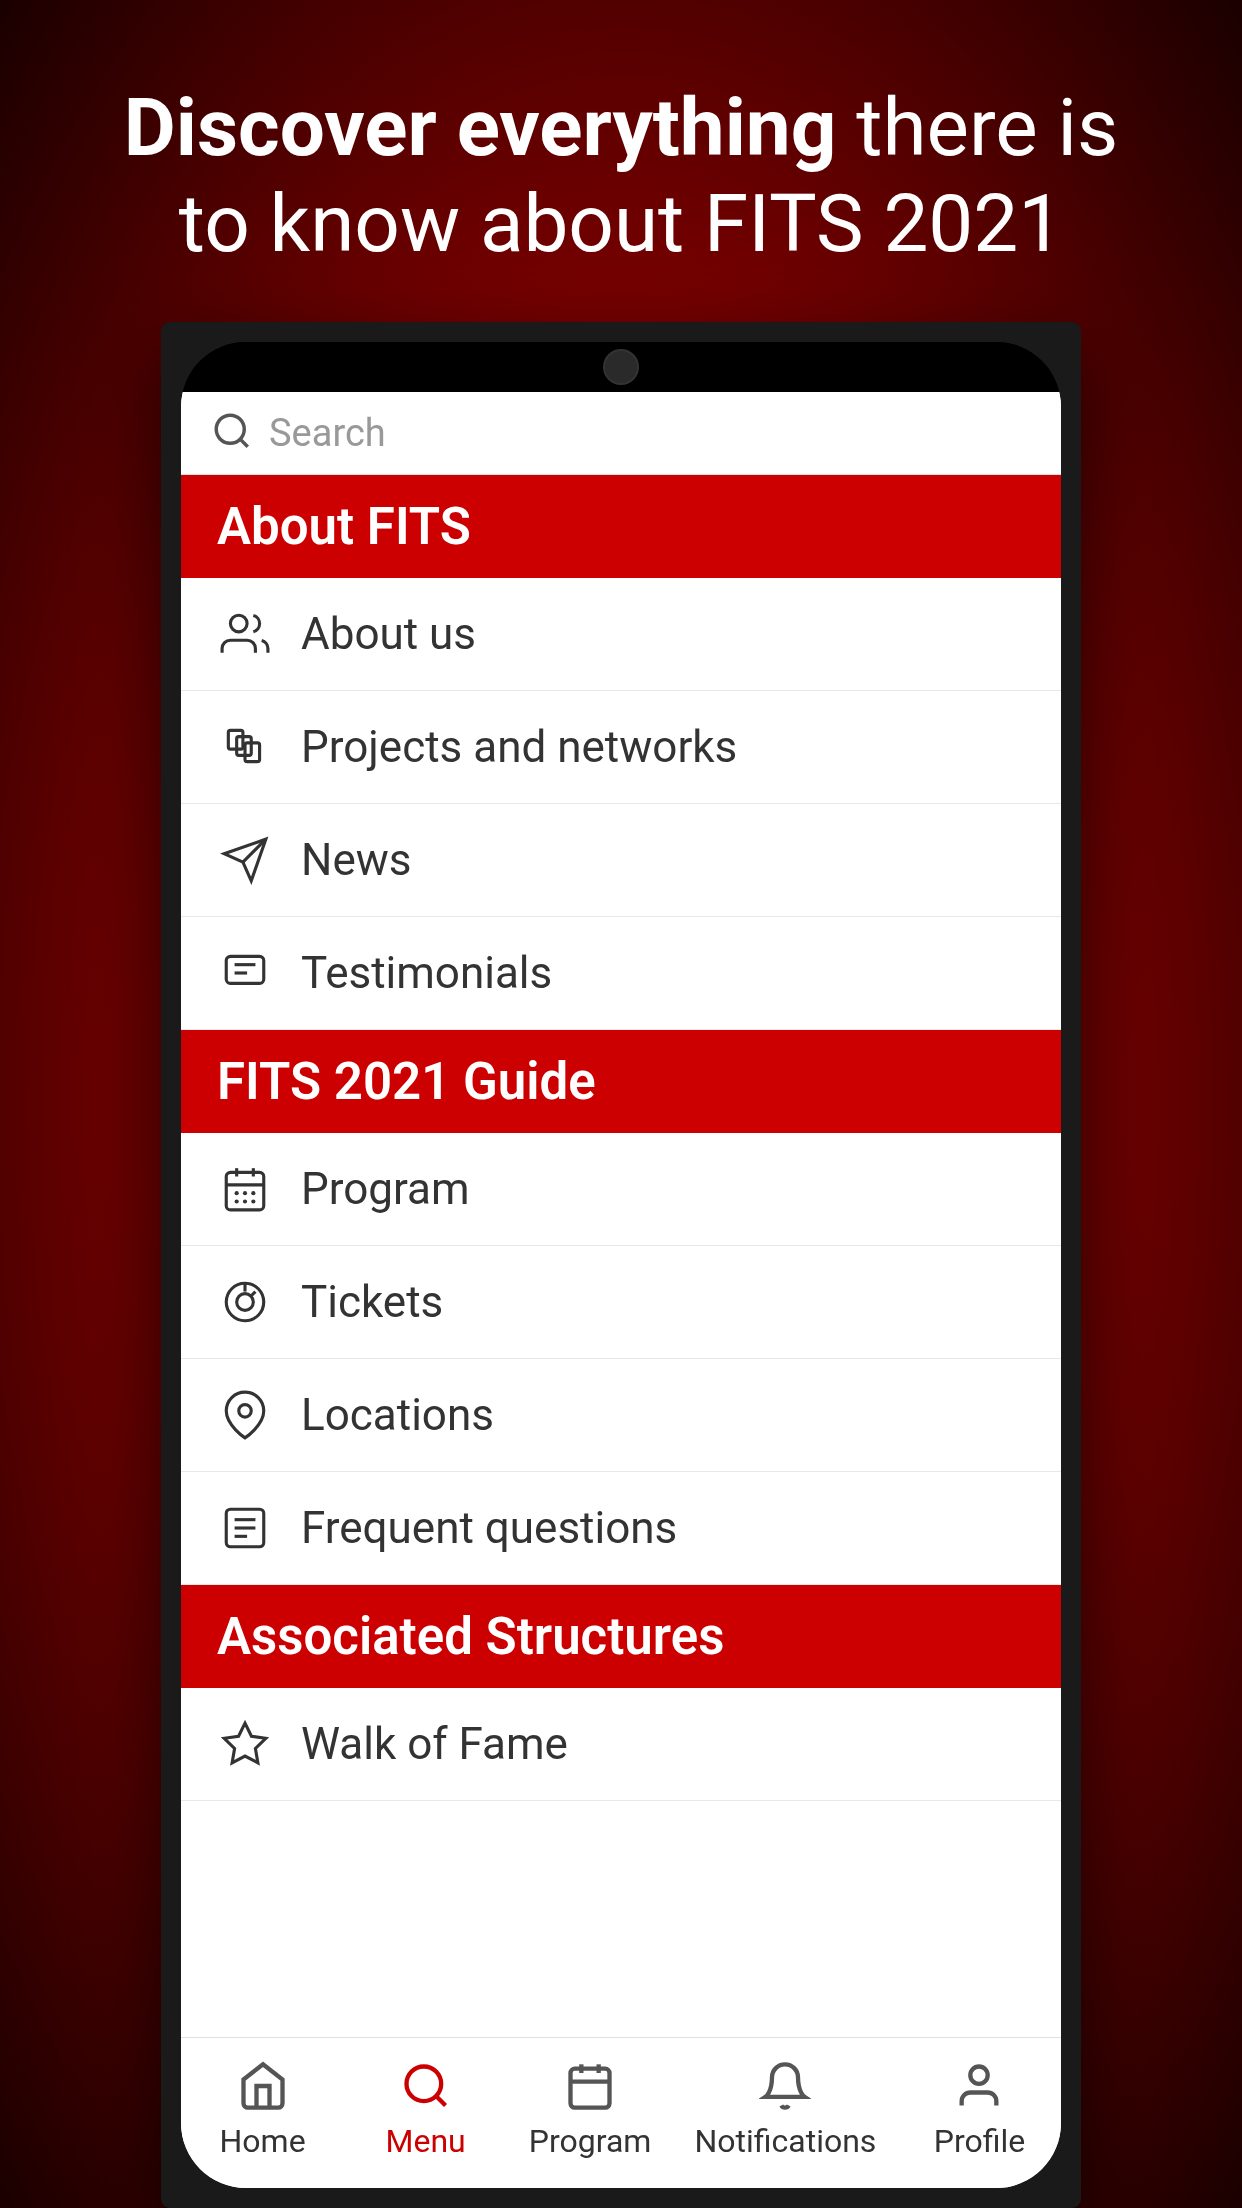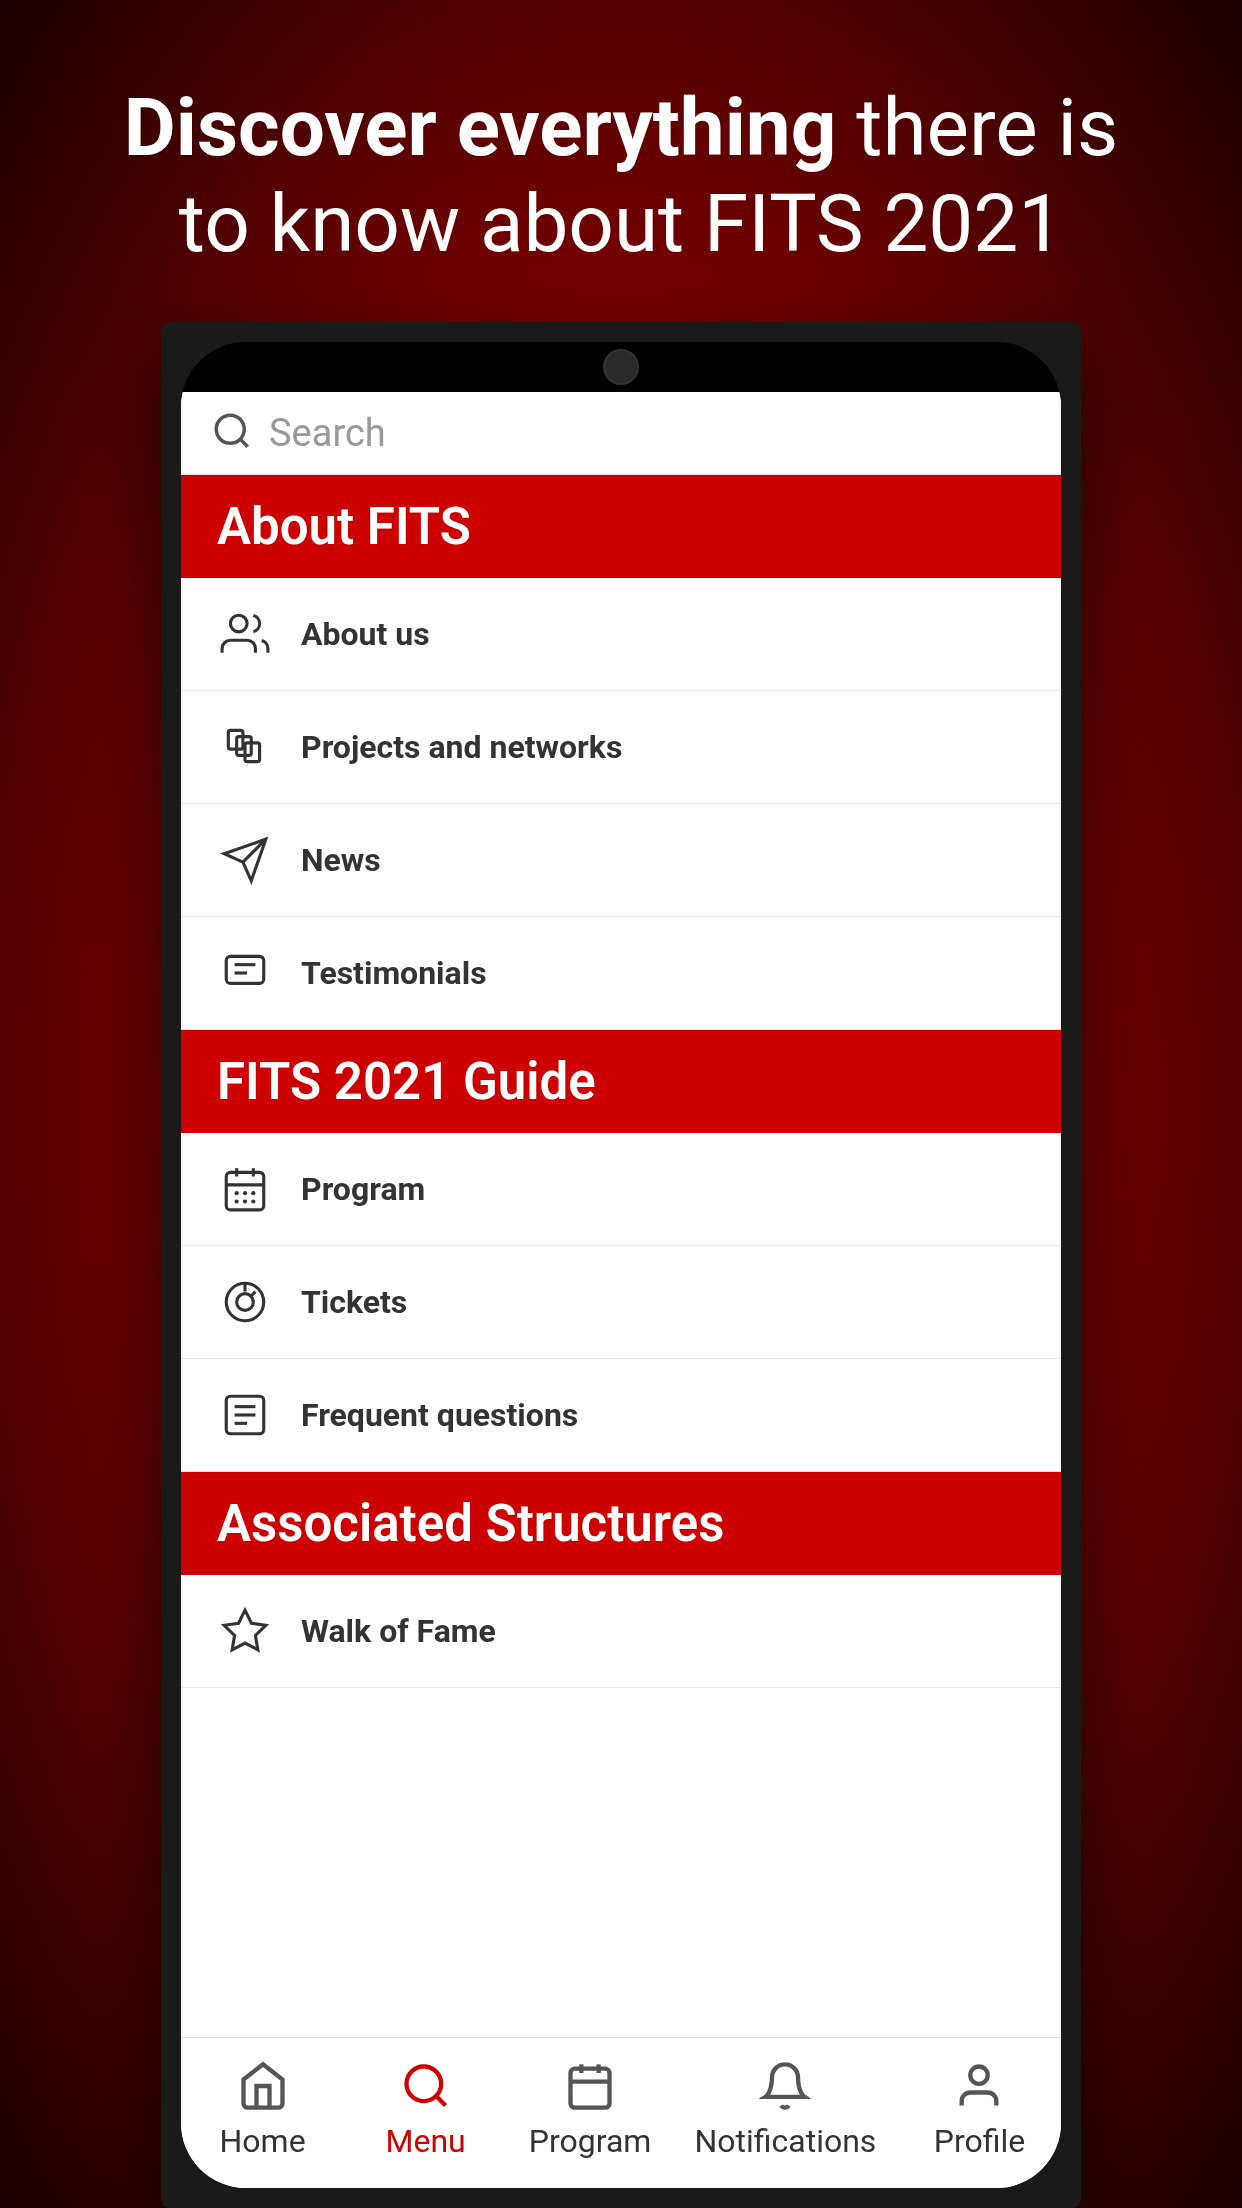--- a/index.html
+++ b/index.html
@@ -133,23 +133,23 @@
       flex-shrink: 0;
       color: #333;
     }
 
     .menu-item-icon svg {
       width: 50px;
       height: 50px;
     }
 
     .menu-item-label {
-      font-size: 32px;
+      font-size: 44px;
       color: #333;
-      font-weight: 700;
+      font-weight: 400;
     }
 
     .bottom-nav {
       background: white;
       border-top: 1px solid #e0e0e0;
       display: flex;
       justify-content: space-around;
       align-items: center;
       padding: 18px 0 28px;
     }
@@ -291,20 +291,29 @@
             <svg viewBox="0 0 24 24" fill="none" stroke="currentColor" stroke-width="1.5">
               <circle cx="12" cy="12" r="9"></circle>
               <circle cx="12" cy="12" r="4"></circle>
               <line x1="12" y1="3" x2="12" y2="7"></line>
               <path d="M15 9l2-2"></path>
             </svg>
           </div>
           <span class="menu-item-label">Tickets</span>
         </div>
 
+        <div class="menu-item">
+          <div class="menu-item-icon">
+            <svg viewBox="0 0 24 24" fill="none" stroke="currentColor" stroke-width="1.5">
+              <path d="M21 10c0 7-9 13-9 13s-9-6-9-13a9 9 0 0 1 18 0z"></path>
+              <circle cx="12" cy="10" r="3"></circle>
+            </svg>
+          </div>
+          <span class="menu-item-label">Locations</span>
+        </div>
 
         <div class="menu-item">
           <div class="menu-item-icon">
             <svg viewBox="0 0 24 24" fill="none" stroke="currentColor" stroke-width="1.5">
               <rect x="3" y="3" width="18" height="18" rx="2"></rect>
               <line x1="7" y1="8" x2="17" y2="8"></line>
               <line x1="7" y1="12" x2="17" y2="12"></line>
               <line x1="7" y1="16" x2="13" y2="16"></line>
             </svg>
           </div>

